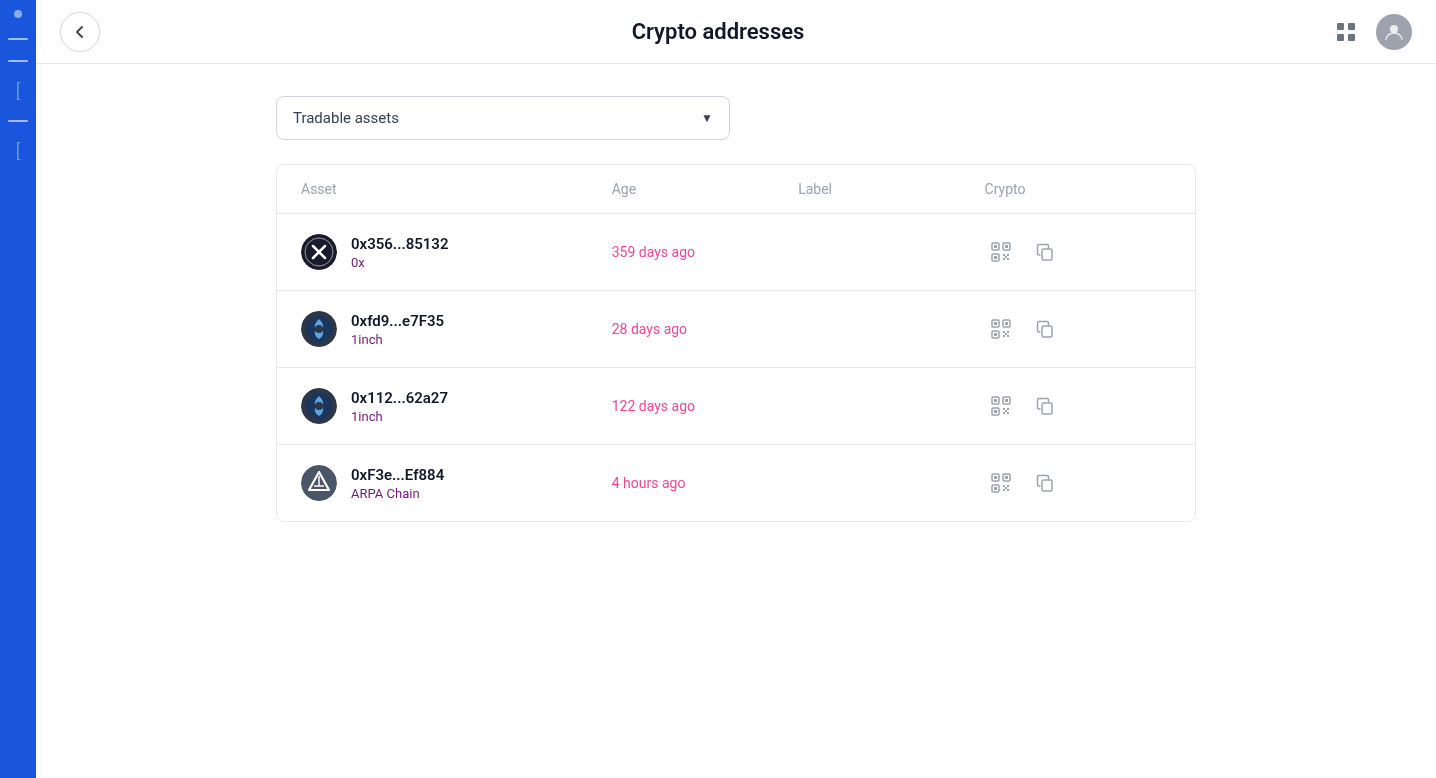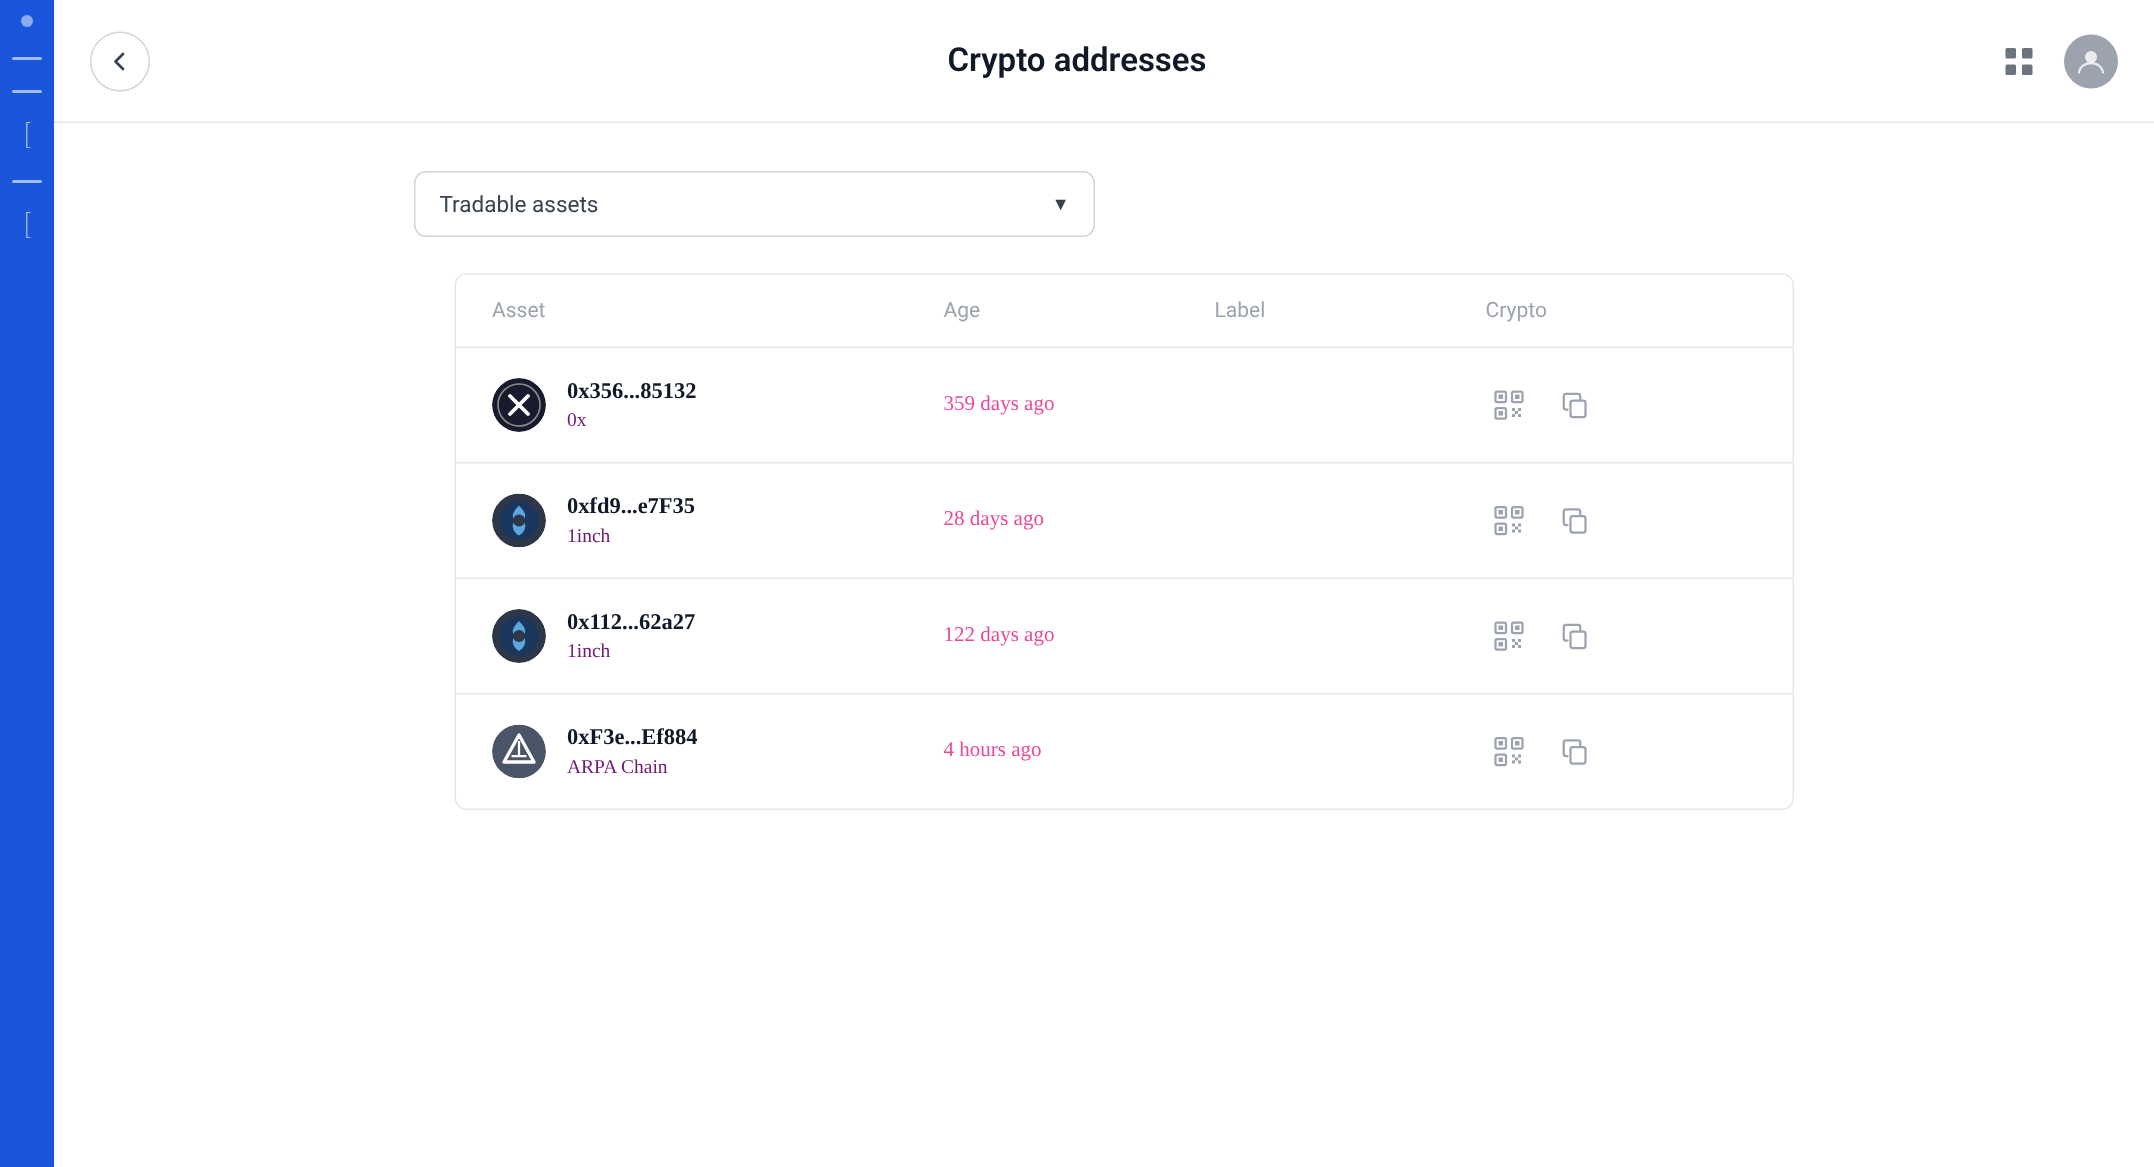--- a/index.html
+++ b/index.html
@@ -51,21 +51,21 @@
       min-height: 778px;
       background: #ffffff;
     }
 
     
     .header {
       display: flex;
       align-items: center;
       justify-content: space-between;
       padding: 0 24px;
-      height: 82px;
+      height: 64px;
       border-bottom: 1px solid #e5e7eb;
       background: #ffffff;
     }
     .header-left {
       display: flex;
       align-items: center;
     }
     .back-button {
       width: 40px;
       height: 40px;
@@ -140,40 +140,38 @@
       color: #374151;
       font-size: 12px;
     }
 
     
     .table-container {
       border: 1px solid #e5e7eb;
       border-radius: 8px;
       overflow: hidden;
       background: white;
-      margin-left: 27px;
     }
     .table-header {
       display: grid;
       grid-template-columns: 2.5fr 1.5fr 1.5fr 1.5fr;
       padding: 16px 24px;
       border-bottom: 1px solid #e5e7eb;
     }
     .table-header-cell {
       font-size: 14px;
       color: #9ca3af;
       font-weight: 400;
     }
     .table-row {
       display: grid;
       grid-template-columns: 2.5fr 1.5fr 1.5fr 1.5fr;
       padding: 20px 24px;
       border-bottom: 1px solid #e5e7eb;
       align-items: center;
-      font-family: Liberation Serif, serif;
     }
     .table-row:last-child {
       border-bottom: none;
     }
     .asset-cell {
       display: flex;
       align-items: center;
       gap: 14px;
     }
     .asset-icon {

